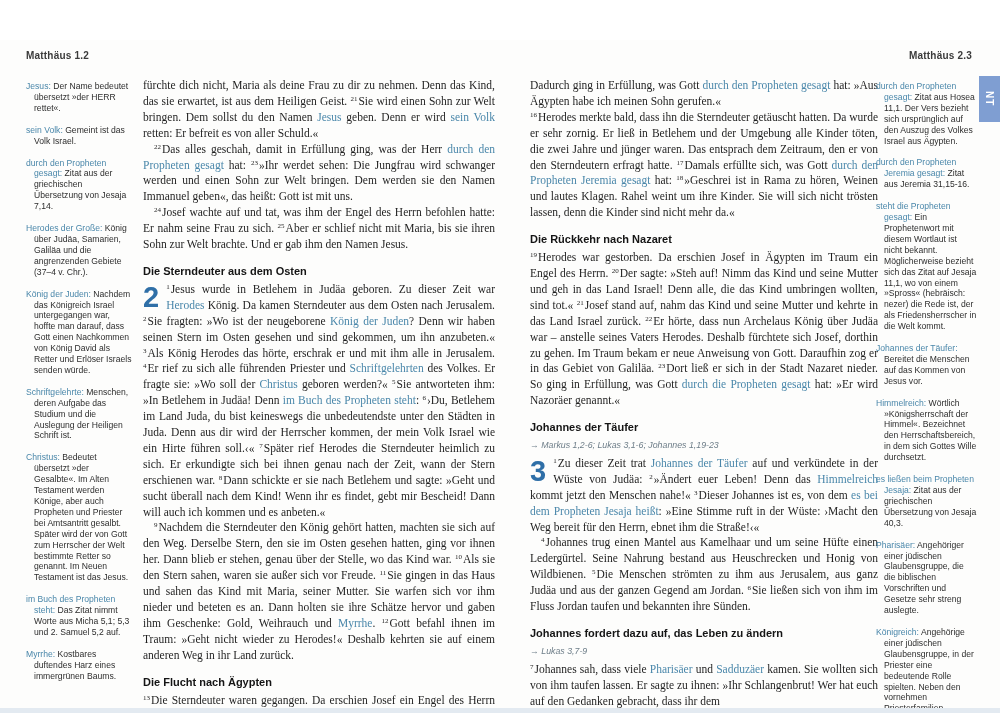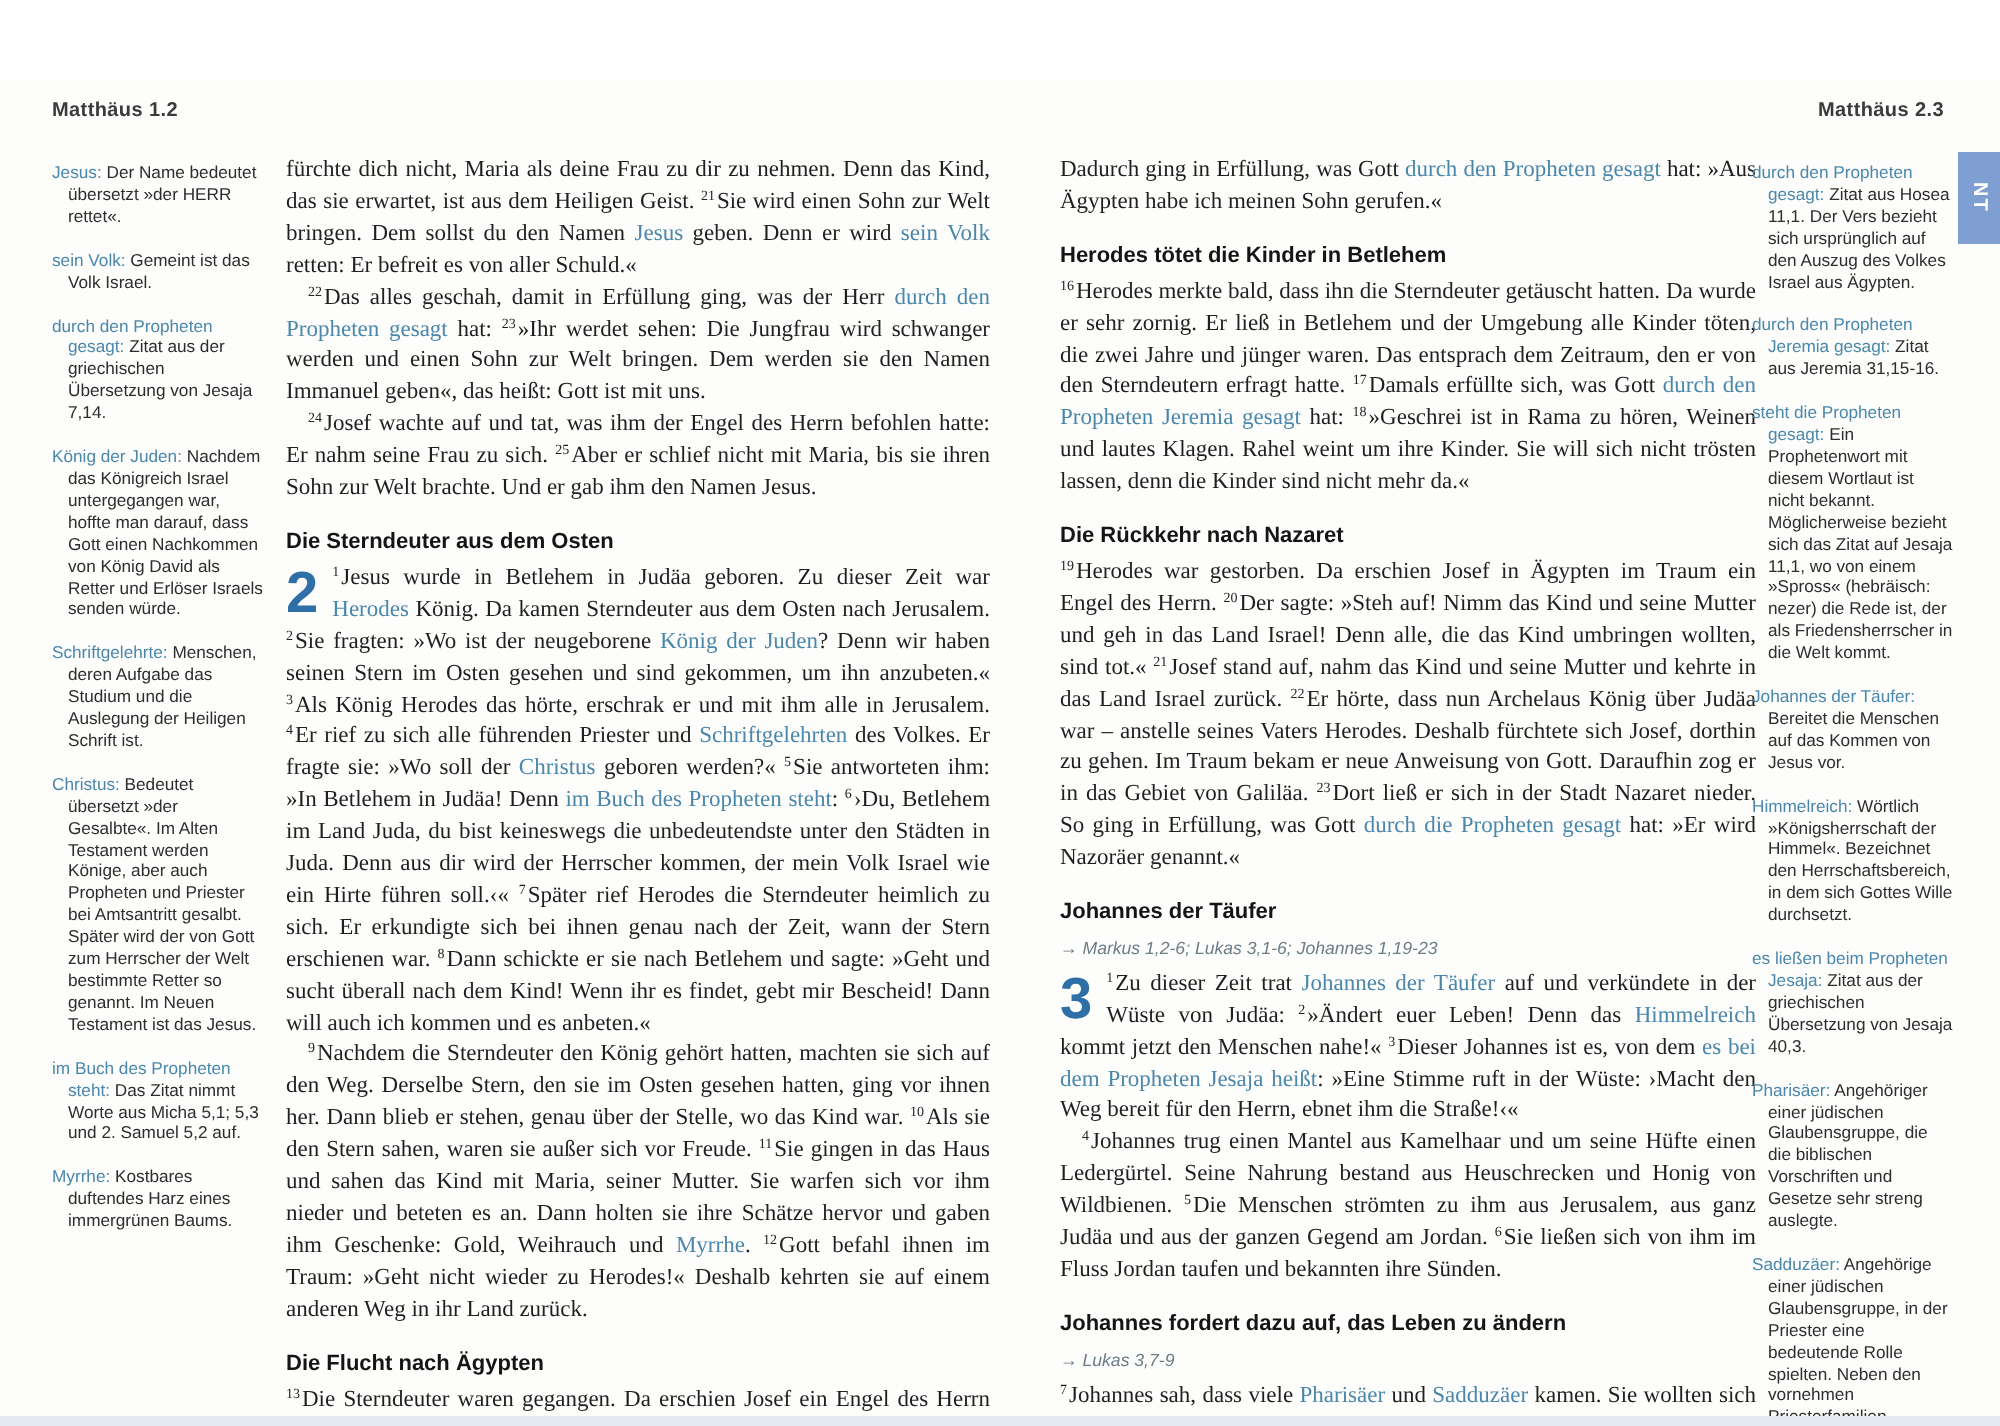--- a/index.html
+++ b/index.html
@@ -98,59 +98,59 @@
 
   <div class="running-head left">Matthäus 1.2</div>
   <div class="running-head right">Matthäus 2.3</div>
 
   <div class="nt-tab">NT</div>
 
   <div class="margin-col left" id="left-margin">
       <div class="margin-note"><span class="note-term">Jesus:</span><span> Der Name bedeutet übersetzt »der HERR rettet«.</span></div>
       <div class="margin-note"><span class="note-term">sein Volk:</span><span> Gemeint ist das Volk Israel.</span></div>
       <div class="margin-note"><span class="note-term">durch den Propheten gesagt:</span><span> Zitat aus der griechischen Übersetzung von Jesaja 7,14.</span></div>
+      <div class="margin-note"><span class="note-term">Herodes der Große:</span><span> König über Judäa, Samarien, Galiläa und die angrenzenden Gebiete (37–4 v. Chr.).</span></div>
       <div class="margin-note"><span class="note-term">König der Juden:</span><span> Nachdem das Königreich Israel untergegangen war, hoffte man darauf, dass Gott einen Nachkommen von König David als Retter und Erlöser Israels senden würde.</span></div>
       <div class="margin-note"><span class="note-term">Schriftgelehrte:</span><span> Menschen, deren Aufgabe das Studium und die Auslegung der Heiligen Schrift ist.</span></div>
       <div class="margin-note"><span class="note-term">Christus:</span><span> Bedeutet übersetzt »der Gesalbte«. Im Alten Testament werden Könige, aber auch Propheten und Priester bei Amtsantritt gesalbt. Später wird der von Gott zum Herrscher der Welt bestimmte Retter so genannt. Im Neuen Testament ist das Jesus.</span></div>
       <div class="margin-note"><span class="note-term">im Buch des Propheten steht:</span><span> Das Zitat nimmt Worte aus Micha 5,1; 5,3 und 2. Samuel 5,2 auf.</span></div>
       <div class="margin-note"><span class="note-term">Myrrhe:</span><span> Kostbares duftendes Harz eines immergrünen Baums.</span></div>
     </div>
   <div class="main-col left" id="left-main">
       <p class="body-p"><span>fürchte dich nicht, Maria als deine Frau zu dir zu nehmen. Denn das Kind, das sie erwartet, ist aus dem Heiligen Geist. </span><sup class="verse">21</sup><span>Sie wird einen Sohn zur Welt bringen. Dem sollst du den Namen </span><span class="link">Jesus</span><span> geben. Denn er wird </span><span class="link">sein Volk</span><span> retten: Er befreit es von aller Schuld.«</span></p>
       <p class="body-p indent"><sup class="verse">22</sup><span>Das alles geschah, damit in Erfüllung ging, was der Herr </span><span class="link">durch den Propheten gesagt</span><span> hat: </span><sup class="verse">23</sup><span>»Ihr werdet sehen: Die Jungfrau wird schwanger werden und einen Sohn zur Welt bringen. Dem werden sie den Namen Immanuel geben«, das heißt: Gott ist mit uns.</span></p>
       <p class="body-p indent"><sup class="verse">24</sup><span>Josef wachte auf und tat, was ihm der Engel des Herrn befohlen hatte: Er nahm seine Frau zu sich. </span><sup class="verse">25</sup><span>Aber er schlief nicht mit Maria, bis sie ihren Sohn zur Welt brachte. Und er gab ihm den Namen Jesus.</span></p>
       <div class="sub-heading">Die Sterndeuter aus dem Osten</div>
       <p class="body-p"><span class="chapnum">2</span><sup class="verse">1</sup><span>Jesus wurde in Betlehem in Judäa geboren. Zu dieser Zeit war </span><span class="link">Herodes</span><span> König. Da kamen Sterndeuter aus dem Osten nach Jerusalem. </span><sup class="verse">2</sup><span>Sie fragten: »Wo ist der neugeborene </span><span class="link">König der Juden</span><span>? Denn wir haben seinen Stern im Osten gesehen und sind gekommen, um ihn anzubeten.« </span><sup class="verse">3</sup><span>Als König Herodes das hörte, erschrak er und mit ihm alle in Jerusalem. </span><sup class="verse">4</sup><span>Er rief zu sich alle führenden Priester und </span><span class="link">Schriftgelehrten</span><span> des Volkes. Er fragte sie: »Wo soll der </span><span class="link">Christus</span><span> geboren werden?« </span><sup class="verse">5</sup><span>Sie antworteten ihm: »In Betlehem in Judäa! Denn </span><span class="link">im Buch des Propheten steht</span><span>: </span><sup class="verse">6</sup><span>›Du, Betlehem im Land Juda, du bist keineswegs die unbedeutendste unter den Städten in Juda. Denn aus dir wird der Herrscher kommen, der mein Volk Israel wie ein Hirte führen soll.‹« </span><sup class="verse">7</sup><span>Später rief Herodes die Sterndeuter heimlich zu sich. Er erkundigte sich bei ihnen genau nach der Zeit, wann der Stern erschienen war. </span><sup class="verse">8</sup><span>Dann schickte er sie nach Betlehem und sagte: »Geht und sucht überall nach dem Kind! Wenn ihr es findet, gebt mir Bescheid! Dann will auch ich kommen und es anbeten.«</span></p>
       <p class="body-p indent"><sup class="verse">9</sup><span>Nachdem die Sterndeuter den König gehört hatten, machten sie sich auf den Weg. Derselbe Stern, den sie im Osten gesehen hatten, ging vor ihnen her. Dann blieb er stehen, genau über der Stelle, wo das Kind war. </span><sup class="verse">10</sup><span>Als sie den Stern sahen, waren sie außer sich vor Freude. </span><sup class="verse">11</sup><span>Sie gingen in das Haus und sahen das Kind mit Maria, seiner Mutter. Sie warfen sich vor ihm nieder und beteten es an. Dann holten sie ihre Schätze hervor und gaben ihm Geschenke: Gold, Weihrauch und </span><span class="link">Myrrhe</span><span>. </span><sup class="verse">12</sup><span>Gott befahl ihnen im Traum: »Geht nicht wieder zu Herodes!« Deshalb kehrten sie auf einem anderen Weg in ihr Land zurück.</span></p>
       <div class="sub-heading">Die Flucht nach Ägypten</div>
       <p class="body-p"><sup class="verse">13</sup><span>Die Sterndeuter waren gegangen. Da erschien Josef ein Engel des Herrn im Traum. Er sagte: »Steh auf! Nimm das Kind und seine Mutter und flieh nach Ägypten! Bleibe dort, bis ich es dir sage! Denn Herodes wird das Kind suchen, um es zu töten.« </span><sup class="verse">14</sup><span>Daraufhin stand Josef mitten in der Nacht auf. Er nahm das Kind und seine Mutter und zog mit ihnen nach Ägypten. </span></p>
     </div>
 
   <div class="main-col right" id="right-main">
       <p class="body-p"><span>Dadurch ging in Erfüllung, was Gott </span><span class="link">durch den Propheten gesagt</span><span> hat: »Aus Ägypten habe ich meinen Sohn gerufen.«</span></p>
-      <div class="sub-heading">Herodes tötet die Kinder in Betlehem</div>
       <p class="body-p"><sup class="verse">16</sup><span>Herodes merkte bald, dass ihn die Sterndeuter getäuscht hatten. Da wurde er sehr zornig. Er ließ in Betlehem und der Umgebung alle Kinder töten, die zwei Jahre und jünger waren. Das entsprach dem Zeitraum, den er von den Sterndeutern erfragt hatte. </span><sup class="verse">17</sup><span>Damals erfüllte sich, was Gott </span><span class="link">durch den Propheten Jeremia gesagt</span><span> hat: </span><sup class="verse">18</sup><span>»Geschrei ist in Rama zu hören, Weinen und lautes Klagen. Rahel weint um ihre Kinder. Sie will sich nicht trösten lassen, denn die Kinder sind nicht mehr da.«</span></p>
       <div class="sub-heading">Die Rückkehr nach Nazaret</div>
       <p class="body-p"><sup class="verse">19</sup><span>Herodes war gestorben. Da erschien Josef in Ägypten im Traum ein Engel des Herrn. </span><sup class="verse">20</sup><span>Der sagte: »Steh auf! Nimm das Kind und seine Mutter und geh in das Land Israel! Denn alle, die das Kind umbringen wollten, sind tot.« </span><sup class="verse">21</sup><span>Josef stand auf, nahm das Kind und seine Mutter und kehrte in das Land Israel zurück. </span><sup class="verse">22</sup><span>Er hörte, dass nun Archelaus König über Judäa war – anstelle seines Vaters Herodes. Deshalb fürchtete sich Josef, dorthin zu gehen. Im Traum bekam er neue Anweisung von Gott. Daraufhin zog er in das Gebiet von Galiläa. </span><sup class="verse">23</sup><span>Dort ließ er sich in der Stadt Nazaret nieder. So ging in Erfüllung, was Gott </span><span class="link">durch die Propheten gesagt</span><span> hat: »Er wird Nazoräer genannt.«</span></p>
       <div class="sub-heading">Johannes der Täufer</div>
       <div class="xref">→ Markus 1,2-6; Lukas 3,1-6; Johannes 1,19-23</div>
       <p class="body-p"><span class="chapnum">3</span><sup class="verse">1</sup><span>Zu dieser Zeit trat </span><span class="link">Johannes der Täufer</span><span> auf und verkündete in der Wüste von Judäa: </span><sup class="verse">2</sup><span>»Ändert euer Leben! Denn das </span><span class="link">Himmelreich</span><span> kommt jetzt den Menschen nahe!« </span><sup class="verse">3</sup><span>Dieser Johannes ist es, von dem </span><span class="link">es bei dem Propheten Jesaja heißt</span><span>: »Eine Stimme ruft in der Wüste: ›Macht den Weg bereit für den Herrn, ebnet ihm die Straße!‹«</span></p>
       <p class="body-p indent"><sup class="verse">4</sup><span>Johannes trug einen Mantel aus Kamelhaar und um seine Hüfte einen Ledergürtel. Seine Nahrung bestand aus Heuschrecken und Honig von Wildbienen. </span><sup class="verse">5</sup><span>Die Menschen strömten zu ihm aus Jerusalem, aus ganz Judäa und aus der ganzen Gegend am Jordan. </span><sup class="verse">6</sup><span>Sie ließen sich von ihm im Fluss Jordan taufen und bekannten ihre Sünden.</span></p>
       <div class="sub-heading">Johannes fordert dazu auf, das Leben zu ändern</div>
       <div class="xref">→ Lukas 3,7-9</div>
       <p class="body-p"><sup class="verse">7</sup><span>Johannes sah, dass viele </span><span class="link">Pharisäer</span><span> und </span><span class="link">Sadduzäer</span><span> kamen. Sie wollten sich von ihm taufen lassen. Er sagte zu ihnen: »Ihr Schlangenbrut! Wer hat euch auf den Gedanken gebracht, dass ihr dem</span></p>
     </div>
   <div class="margin-col right" id="right-margin">
       <div class="margin-note"><span class="note-term">durch den Propheten gesagt:</span><span> Zitat aus Hosea 11,1. Der Vers bezieht sich ursprünglich auf den Auszug des Volkes Israel aus Ägypten.</span></div>
       <div class="margin-note"><span class="note-term">durch den Propheten Jeremia gesagt:</span><span> Zitat aus Jeremia 31,15-16.</span></div>
       <div class="margin-note"><span class="note-term">steht die Propheten gesagt:</span><span> Ein Prophetenwort mit diesem Wortlaut ist nicht bekannt. Möglicherweise bezieht sich das Zitat auf Jesaja 11,1, wo von einem »Spross« (hebräisch: nezer) die Rede ist, der als Friedensherrscher in die Welt kommt.</span></div>
       <div class="margin-note"><span class="note-term">Johannes der Täufer:</span><span> Bereitet die Menschen auf das Kommen von Jesus vor.</span></div>
       <div class="margin-note"><span class="note-term">Himmelreich:</span><span> Wörtlich »Königsherrschaft der Himmel«. Bezeichnet den Herrschaftsbereich, in dem sich Gottes Wille durchsetzt.</span></div>
       <div class="margin-note"><span class="note-term">es ließen beim Propheten Jesaja:</span><span> Zitat aus der griechischen Übersetzung von Jesaja 40,3.</span></div>
       <div class="margin-note"><span class="note-term">Pharisäer:</span><span> Angehöriger einer jüdischen Glaubensgruppe, die die biblischen Vorschriften und Gesetze sehr streng auslegte.</span></div>
-      <div class="margin-note"><span class="note-term">Sadduzäer:</span><span> Angehörige einer jüdischen Glaubensgruppe, in der Priester eine bedeutende Rolle spielten. Neben den vornehmen Priesterfamilien gehörten ihr auch andere Vertreter der führenden Gesellschaftsschicht an.</span></div>
+      <div class="margin-note"><span class="note-term">Königreich:</span><span> Angehörige einer jüdischen Glaubensgruppe, in der Priester eine bedeutende Rolle spielten. Neben den vornehmen Priesterfamilien gehörten ihr auch andere Vertreter der führenden Gesellschaftsschicht an.</span></div>
     </div>
 
   <div class="page-number left">1442</div>
   <div class="page-number right">1443</div>
 
   <div class="bottom-bar"></div>
 </div>
 
 </body></html>

